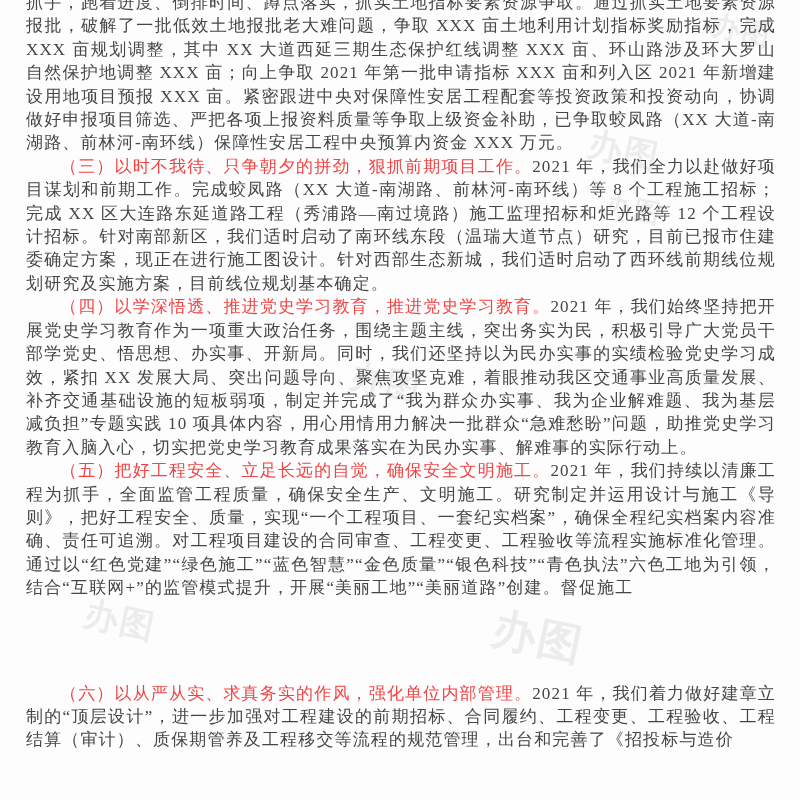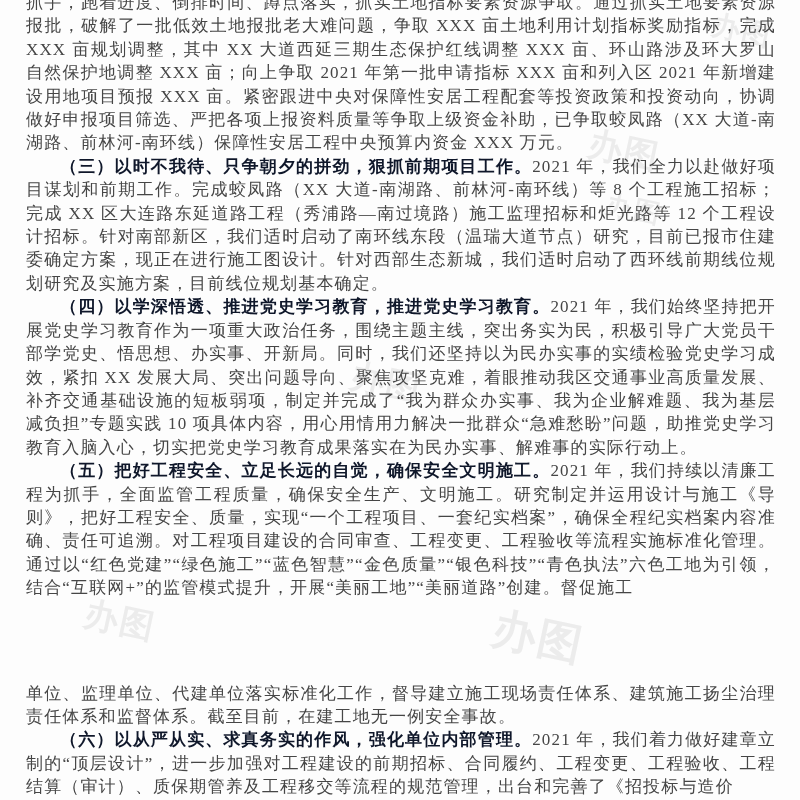--- a/index.html
+++ b/index.html
@@ -29,22 +29,22 @@
     font-size: 17px;
     line-height: 23.4px;
     letter-spacing: 1.15px;
     text-align: justify;
     color: #464646;
     text-indent: 2em;
     word-break: break-all;
   }
   .para.cont { text-indent: 0; }
   .heading {
-    font-weight: bold;
-    color: #0f172a;
+    font-weight: normal;
+    color: #ef4444;
   }
   .page-gap { height: 82px; }
   .watermark {
     position: absolute;
     color: #ececec;
     font-weight: bold;
     font-size: 34px;
     letter-spacing: 2px;
     transform: rotate(12deg);
     user-select: none;
@@ -89,23 +89,20 @@
       <p class="para">
         <span class="heading">（五）把好工程安全、立足长远的自觉，确保安全文明施工。</span><span>2021 年，我们持续以清廉工程为抓手，全面监管工程质量，确保安全生产、文明施工。研究制定并运用设计与施工《导则》，把好工程安全、质量，实现“一个工程项目、一套纪实档案”，确保全程纪实档案内容准确、责任可追溯。对工程项目建设的合同审查、工程变更、工程验收等流程实施标准化管理。通过以“红色党建”“绿色施工”“蓝色智慧”“金色质量”“银色科技”“青色执法”六色工地为引领，结合“互联网+”的监管模式提升，开展“美丽工地”“美丽道路”创建。督促施工</span>
       </p>
 
     </div>
 
     <div class="page-gap"></div>
 
     <div class="page-block page2">
 
-      <p class="para cont">
-        <span>单位、监理单位、代建单位落实标准化工作，督导建立施工现场责任体系、建筑施工扬尘治理责任体系和监督体系。截至目前，在建工地无一例安全事故。</span>
-      </p>
 
       <p class="para">
         <span class="heading">（六）以从严从实、求真务实的作风，强化单位内部管理。</span><span>2021 年，我们着力做好建章立制的“顶层设计”，进一步加强对工程建设的前期招标、合同履约、工程变更、工程验收、工程结算（审计）、质保期管养及工程移交等流程的规范管理，出台和完善了《招投标与造价</span>
       </p>
 
     </div>
 
   </div>
 </div>
 

